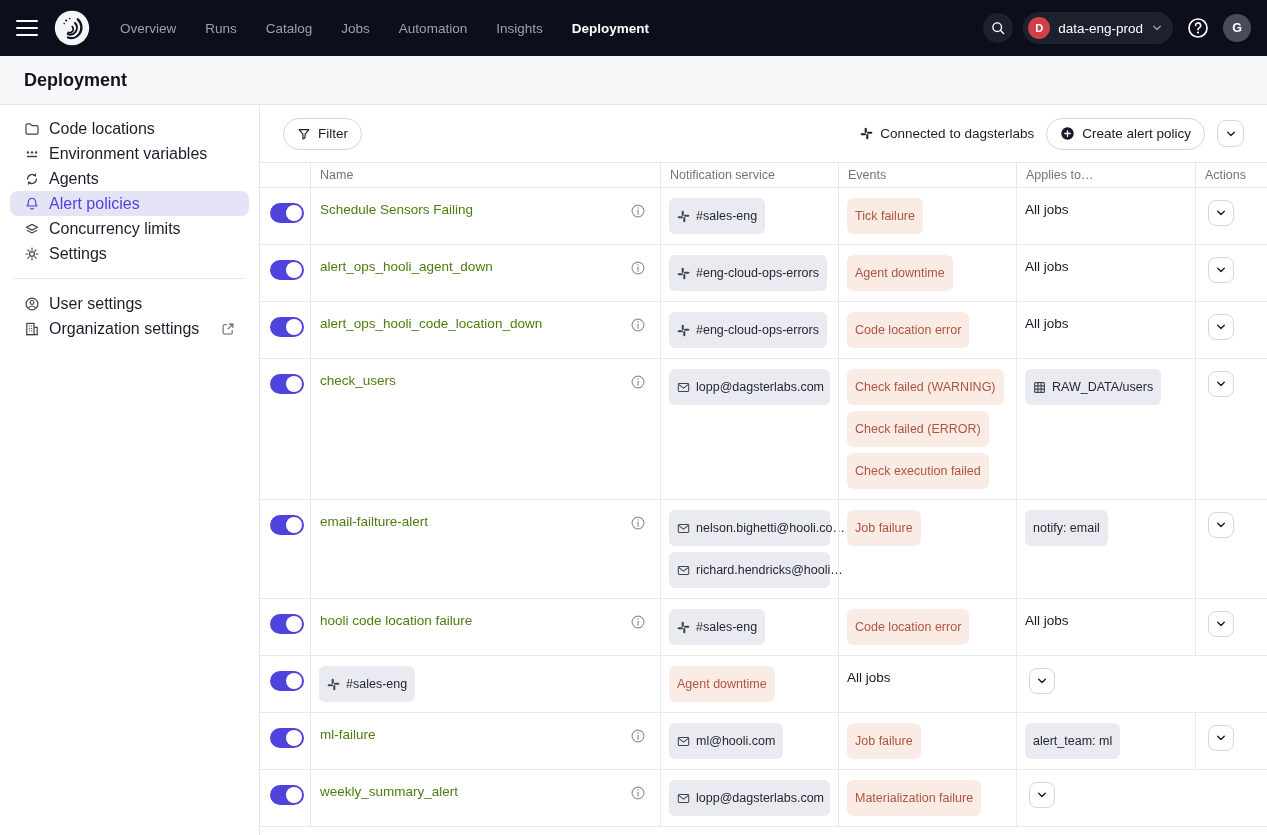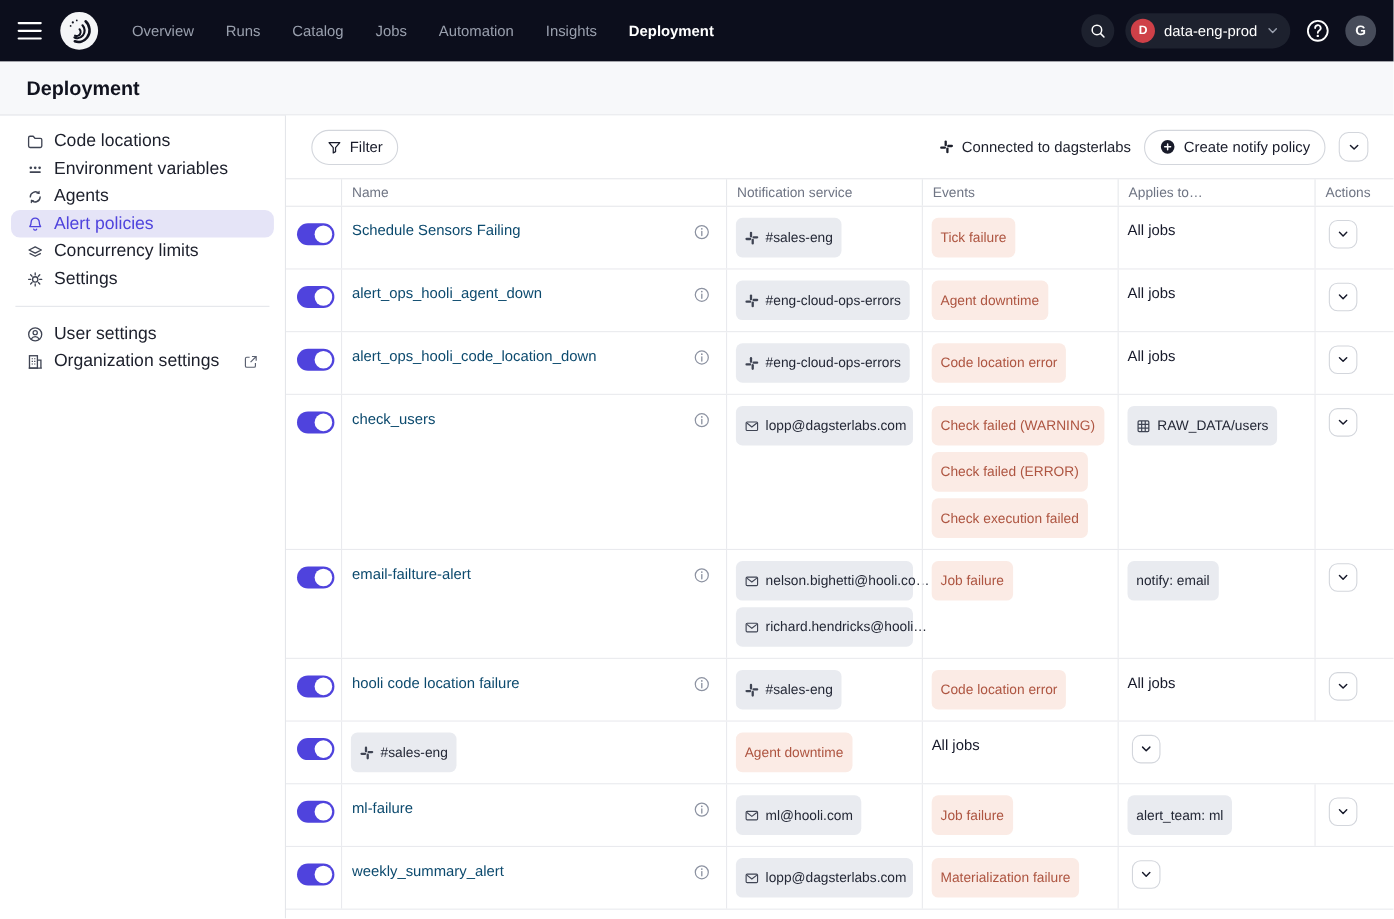--- a/index.html
+++ b/index.html
@@ -56,21 +56,21 @@
   
   .grid-row { display:grid; grid-template-columns:50px 350px 178px 178px 179px 72px; }
   .thead { height:26px; border-top:1px solid #e6e8ec; border-bottom:1px solid #e6e8ec; }
   .th { display:flex; align-items:center; padding-left:9px; font-size:12.5px; color:#6f7584;
     border-left:1px solid #e6e8ec; height:100%; }
   .th:first-child { border-left:none; }
   .tr { min-height:50px; border-bottom:1px solid #e9eaee; }
   .td { border-left:1px solid #e9eaee; padding:10px 8px; }
   .td:first-child { border-left:none; padding:15px 0 0 10px; }
   .td-name { display:flex; justify-content:space-between; align-items:flex-start;
-    padding:14px 14px 10px 9px; font-size:13.5px; color:#0c4a6e; }
+    padding:14px 14px 10px 9px; font-size:13.5px; color:#4d7c0f; }
   .info-btn { color:#8c92a1; display:flex; cursor:pointer; margin-top:1px; }
   .tag-stack { display:flex; flex-direction:column; gap:6px; align-items:flex-start; }
   .tag { height:36px; display:inline-flex; align-items:center; gap:6px; padding:0 8px;
     border-radius:6px; background:var(--tag-gray-bg,#e9ebf0); color:#242836; font-size:12.5px;
     white-space:nowrap; max-width:100%; }
   .tag .icon { display:flex; color:#3f4453; }
   .tag.red { background:var(--tag-red-bg,#fbebe5); color:var(--tag-red-text,#ae5541); }
   .plain-val { font-size:13.5px; color:#16192a; padding-top:4px; display:block; }
   .action-btn { width:26px; height:26px; border:1px solid #d3d6dc; border-radius:8px; background:#fff;
     display:flex; align-items:center; justify-content:center; color:#16192a; cursor:pointer; margin:2px 0 0 4px; }
@@ -266,21 +266,21 @@
             </span>
           <span>Connected to dagsterlabs</span>
         </div>
         <button class="pill-btn">
           <span class="icon" id="plus-icon-slot">
               <svg width="15" height="15" viewBox="0 0 20 20" fill="none">
                 <circle cx="10" cy="10" r="8.3" fill="currentColor"></circle>
                 <path d="M10 6.4v7.2M6.4 10h7.2" stroke="#fff" stroke-width="1.8" stroke-linecap="round"></path>
               </svg>
             </span>
-          <span>Create notify policy</span>
+          <span>Create alert policy</span>
         </button>
         <button class="sq-btn">
             <span class="icon" id="menu-chev-slot">
               <svg width="12" height="12" viewBox="0 0 20 20" fill="none">
                 <path d="M4.5 7 L10 12.5 L15.5 7" stroke="currentColor" stroke-width="2.2" stroke-linecap="round" stroke-linejoin="round"></path>
               </svg>
             </span>
           </button>
       </div>
     </div>

